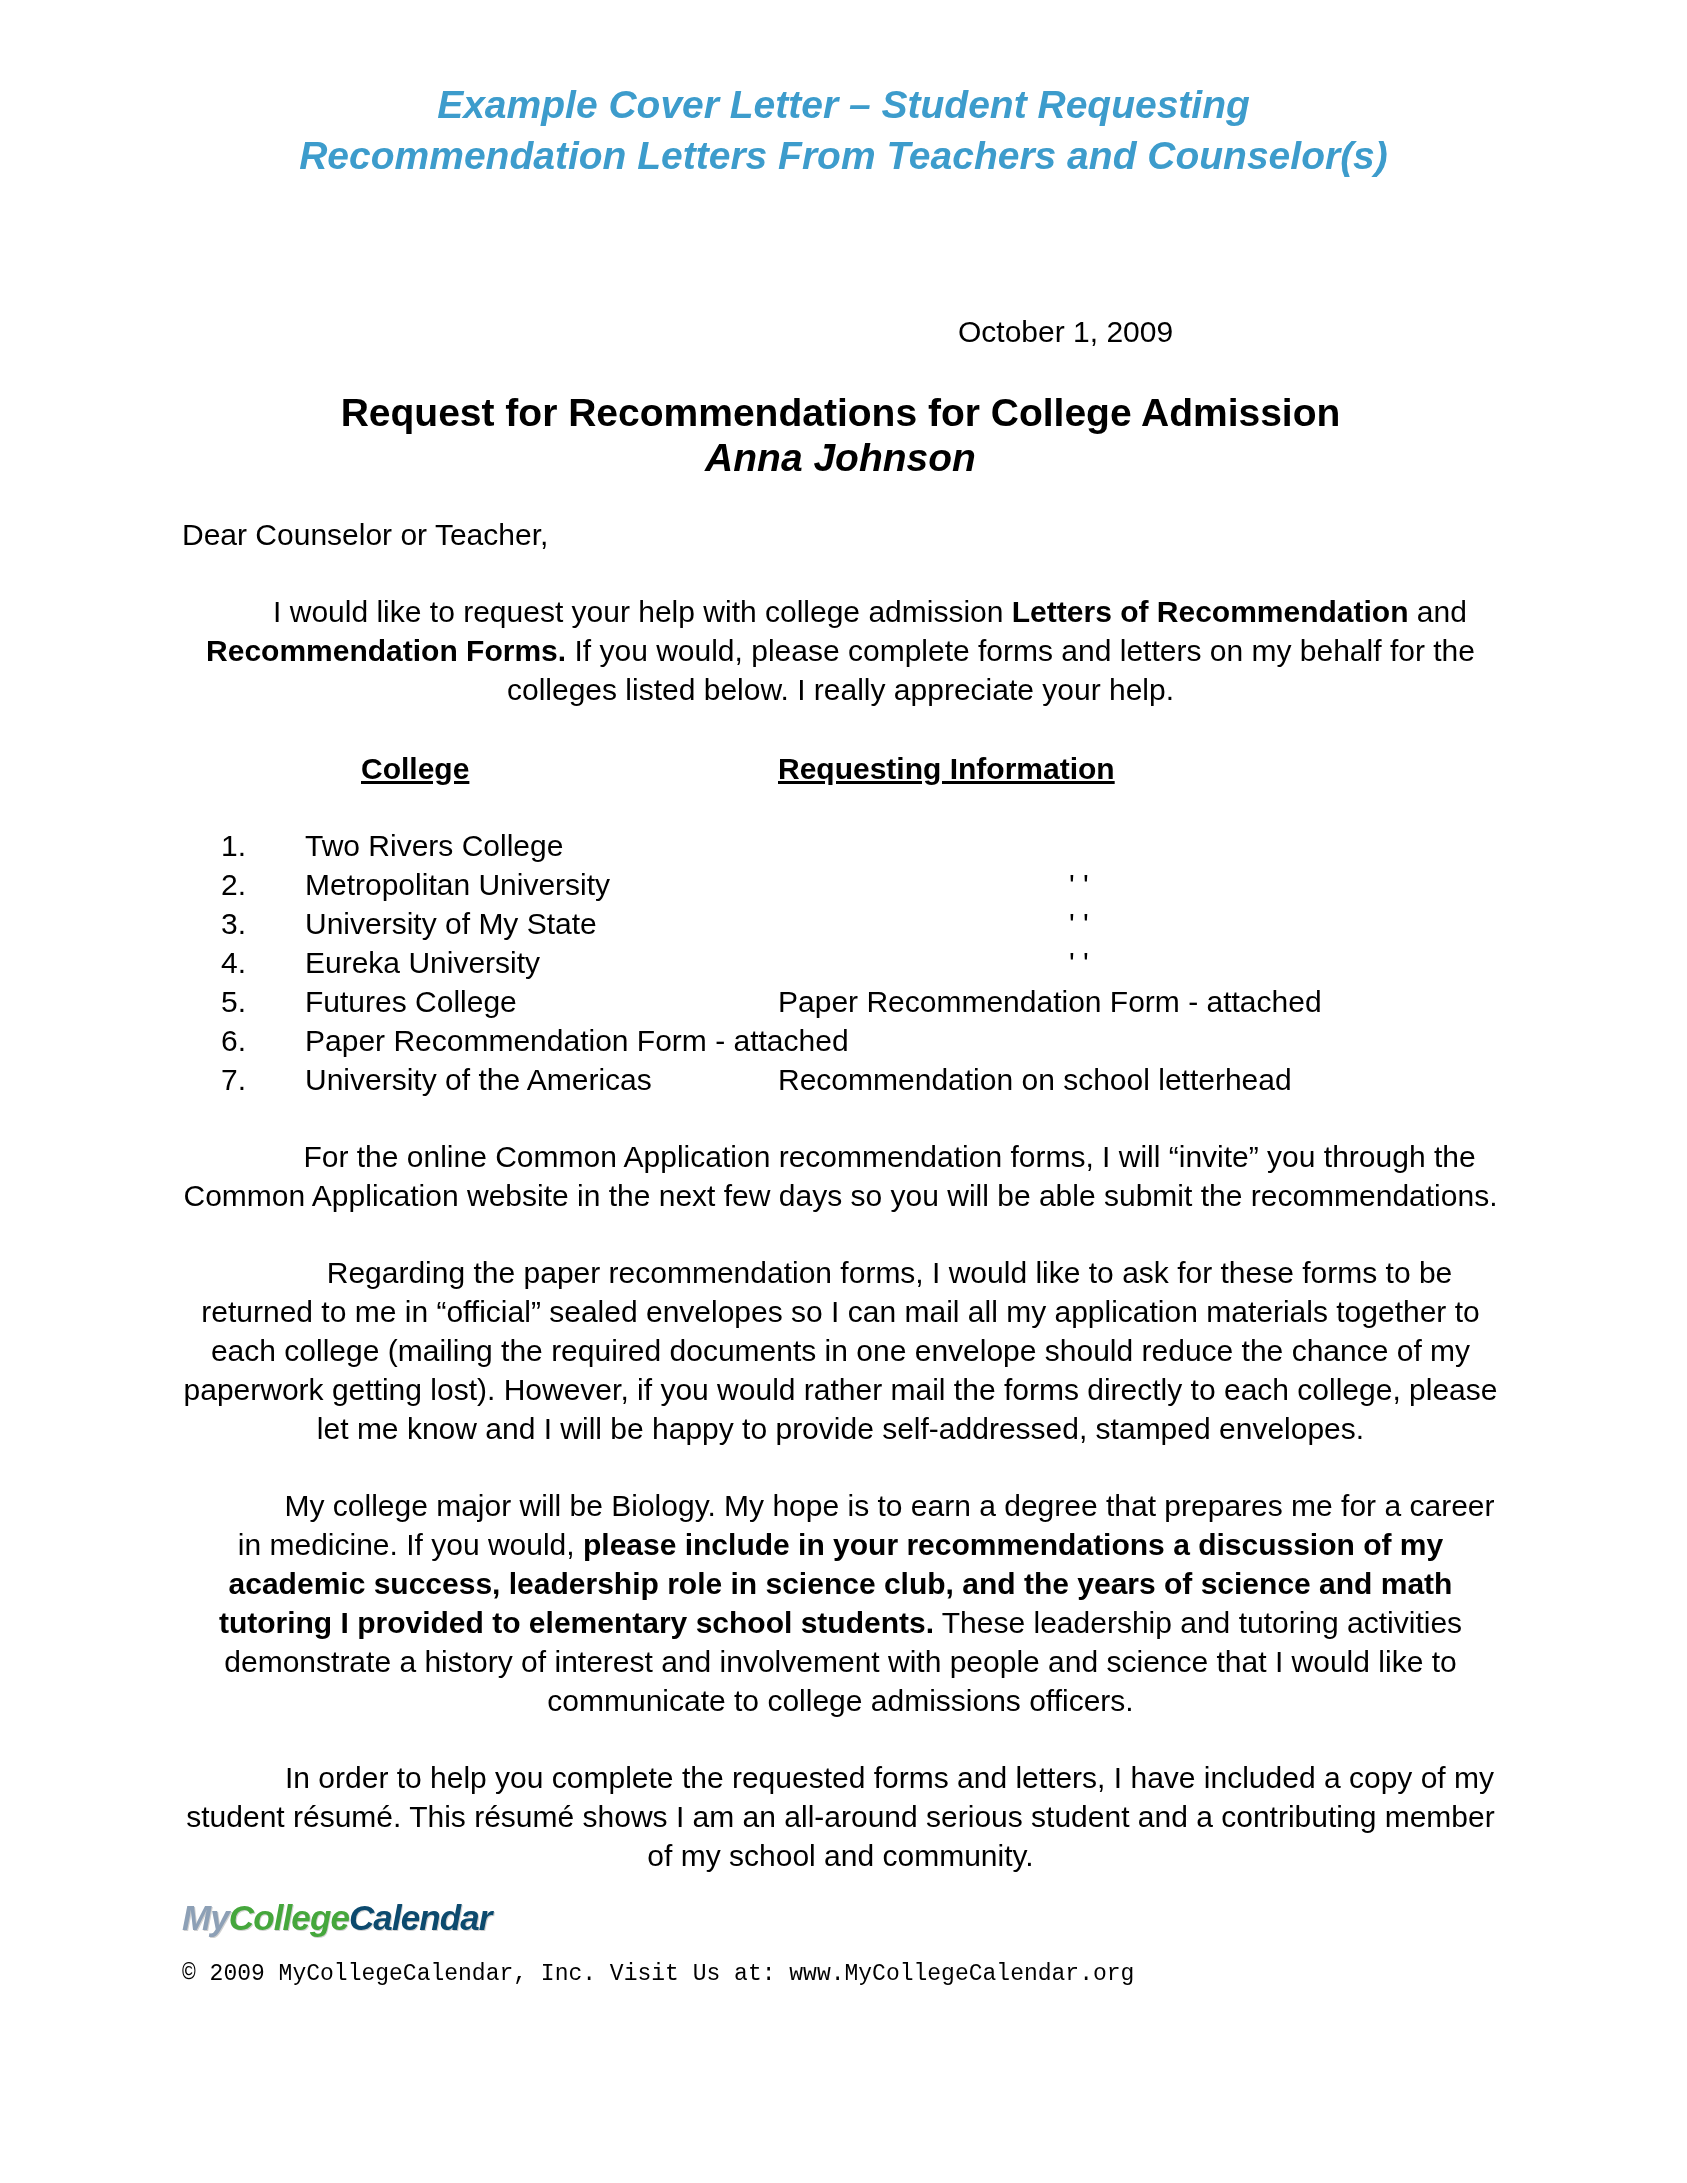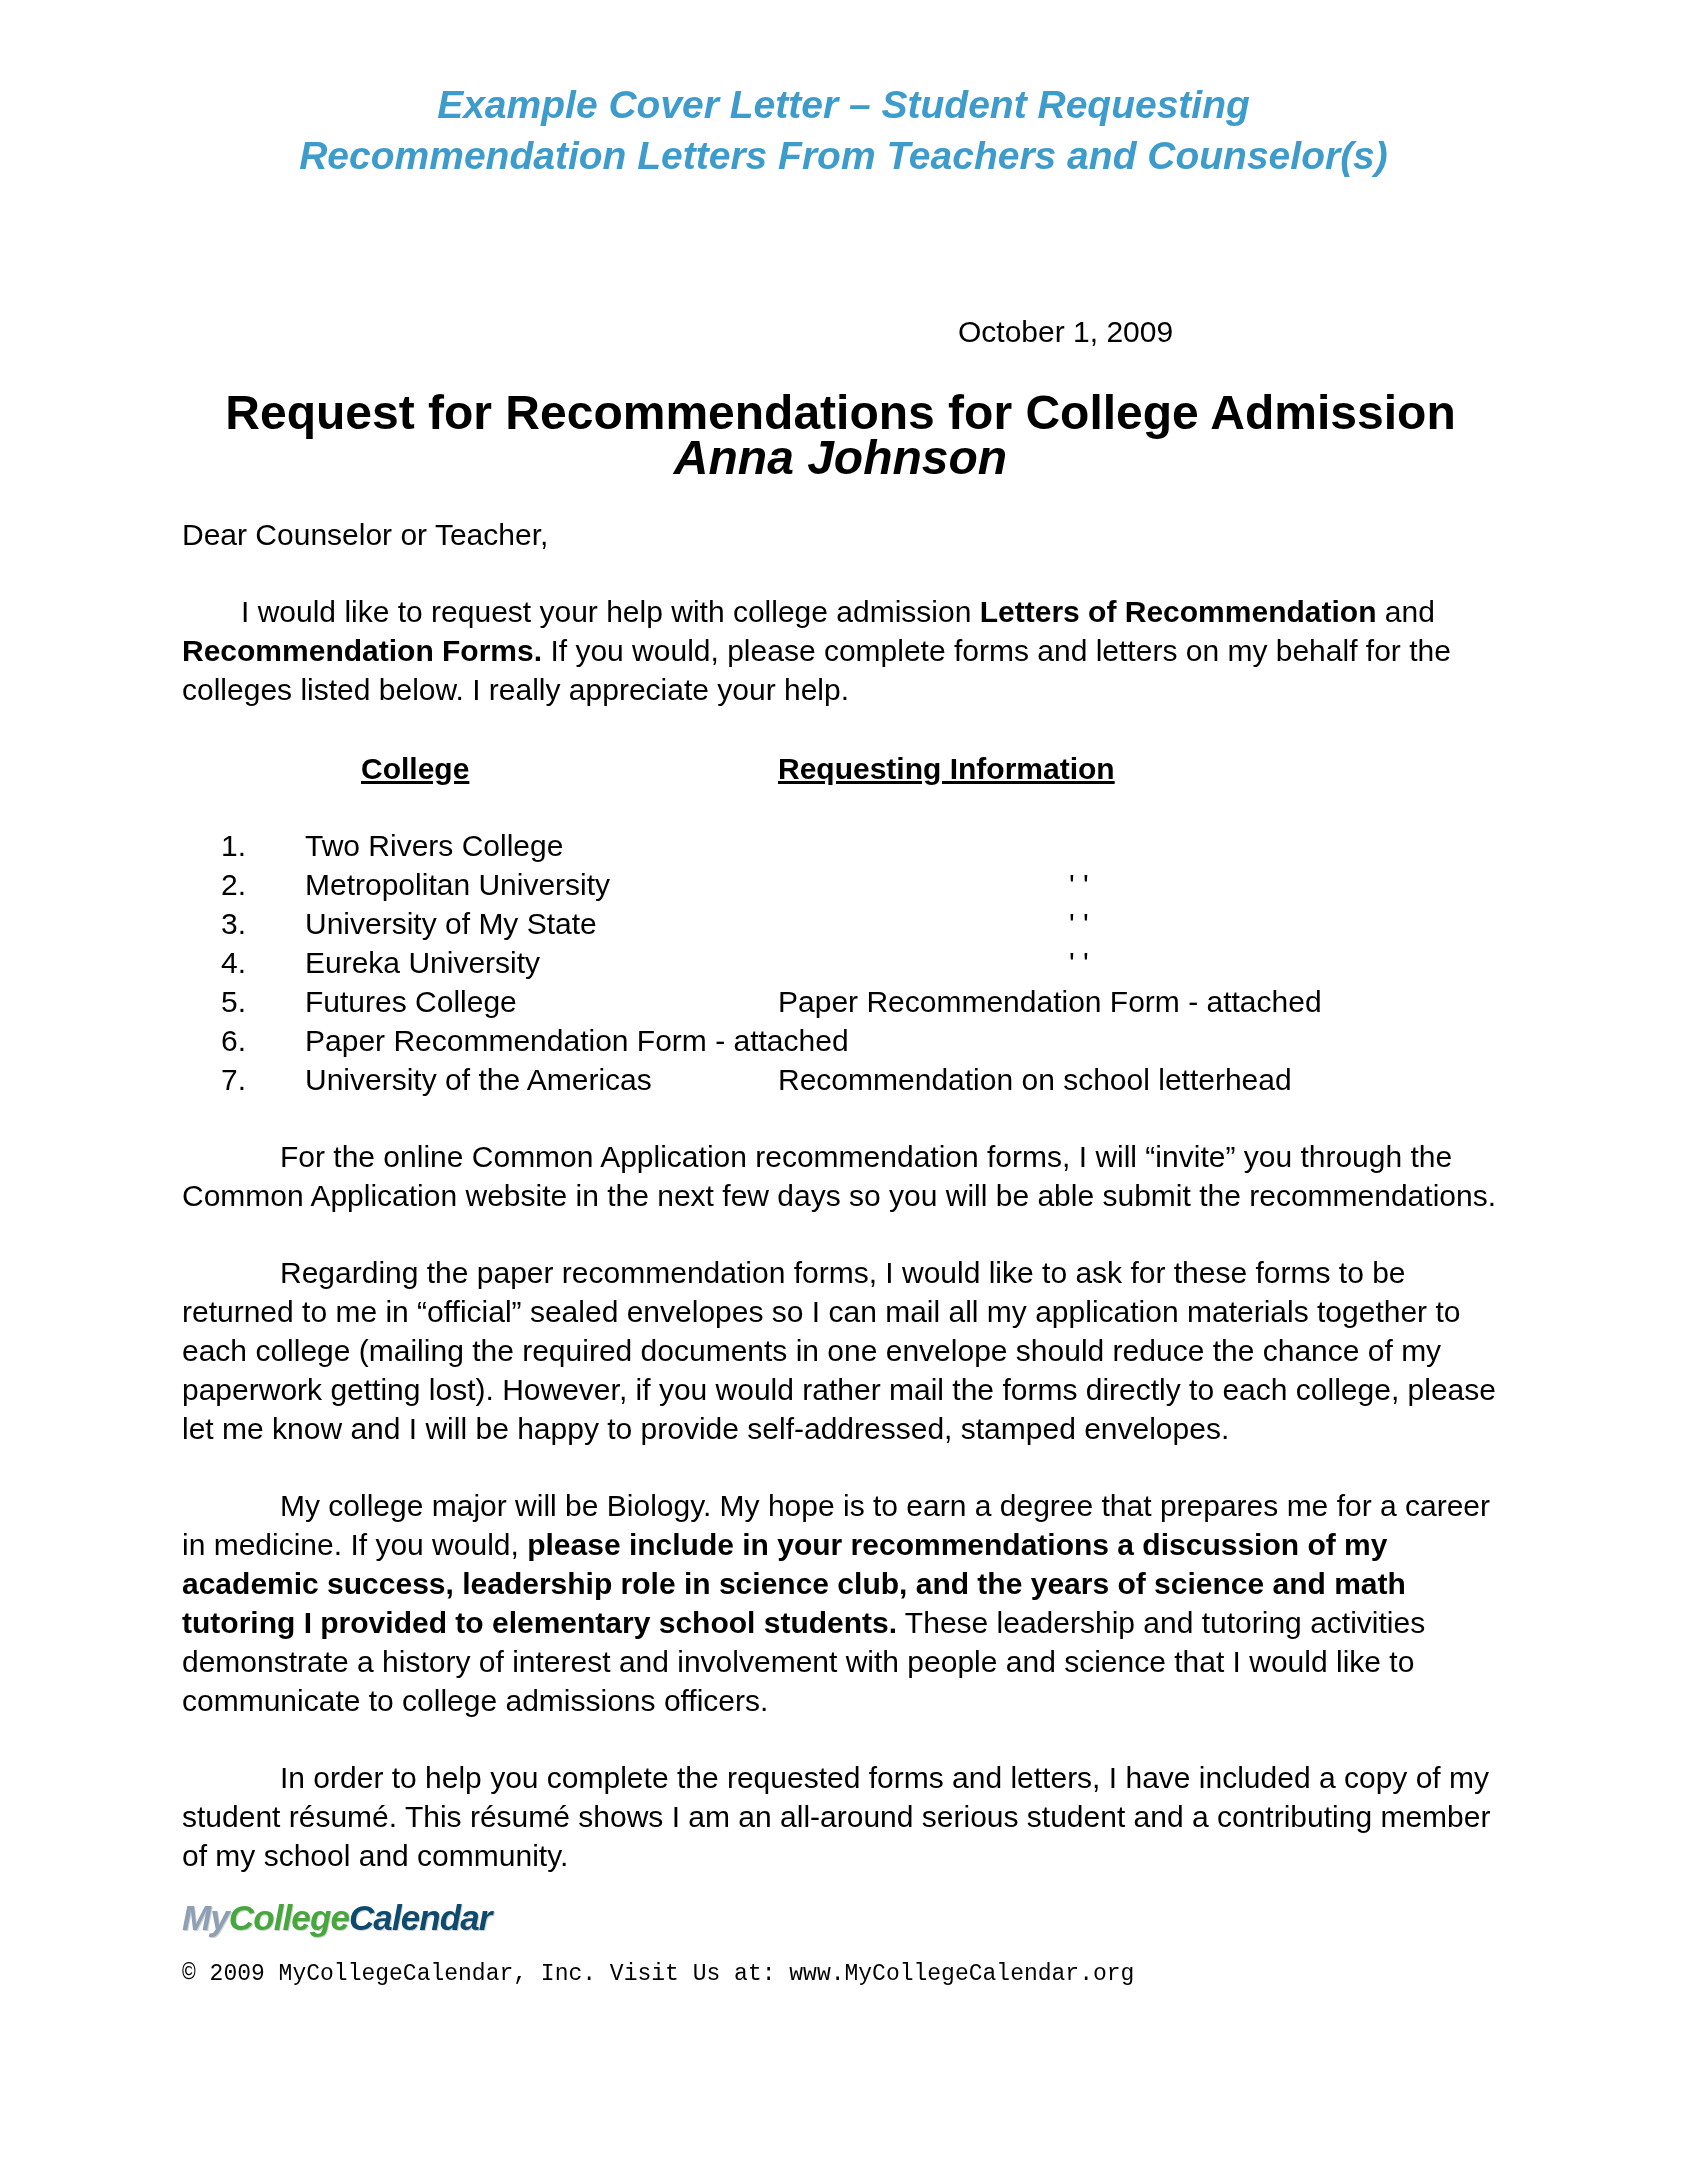--- a/index.html
+++ b/index.html
@@ -26,29 +26,29 @@
   }
   .date {
     margin-top: 131px;
     margin-left: 776px;
     line-height: 39px;
   }
   .subject {
     margin-top: 39px;
     text-align: center;
     font-weight: bold;
-    font-size: 48px;
+    font-size: 39px;
     line-height: 45px;
   }
   .subject-l2 { font-style: italic; }
   .salutation { margin-top: 35px; line-height: 39px; }
   .para {
     margin: 38px 0 0 0;
     line-height: 39px;
-    text-align: left;
+    text-align: center;
   }
   .para .b { font-weight: bold; }
   .indent-sm { text-indent: 59px; }
   .indent-lg { text-indent: 98px; }
   .tbl-head { position: relative; margin-top: 40px; height: 39px; }
   .th { font-weight: bold; text-decoration: underline; line-height: 39px; }
   .th1 { position: absolute; left: 179px; }
   .th2 { position: absolute; left: 596px; }
   .tbl-rows { margin-top: 38px; }
   .row { display: flex; height: 39px; line-height: 39px; }

